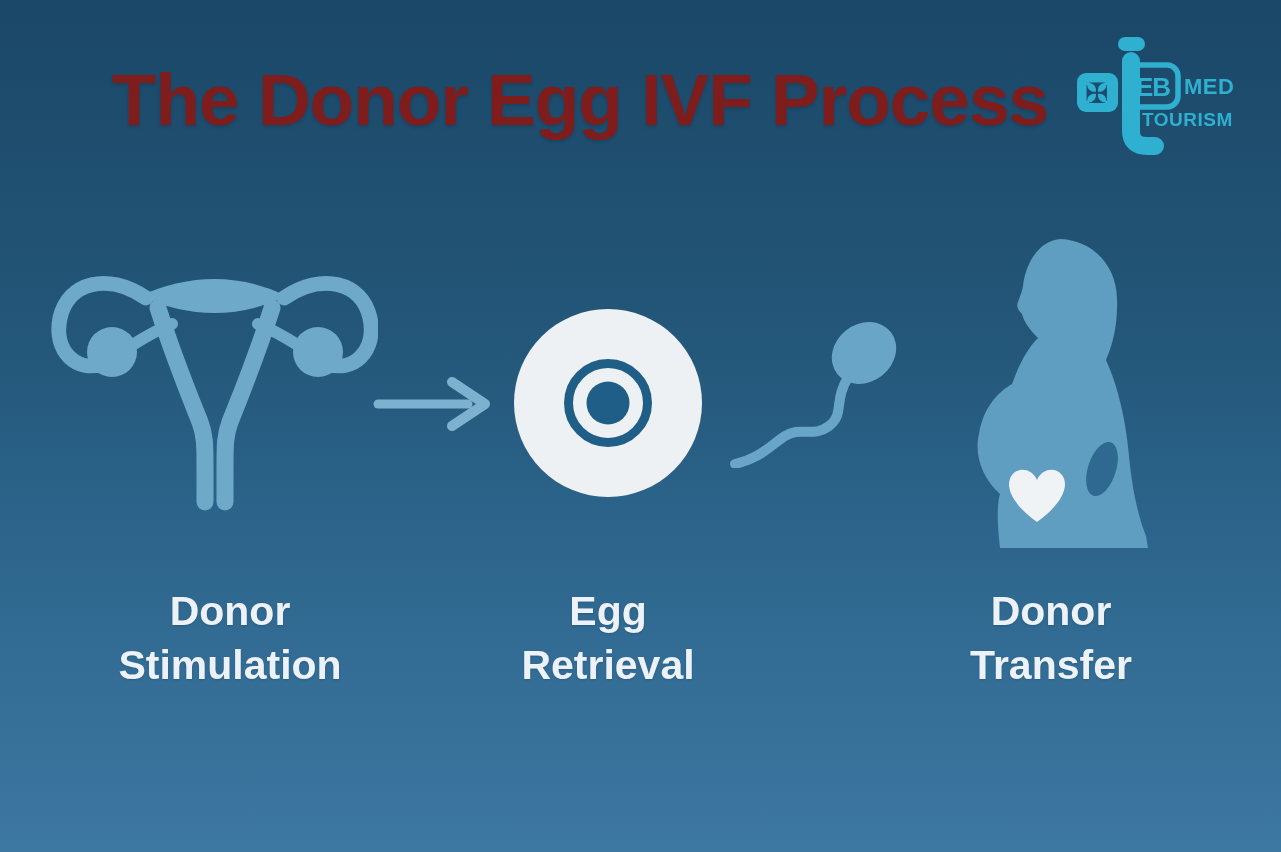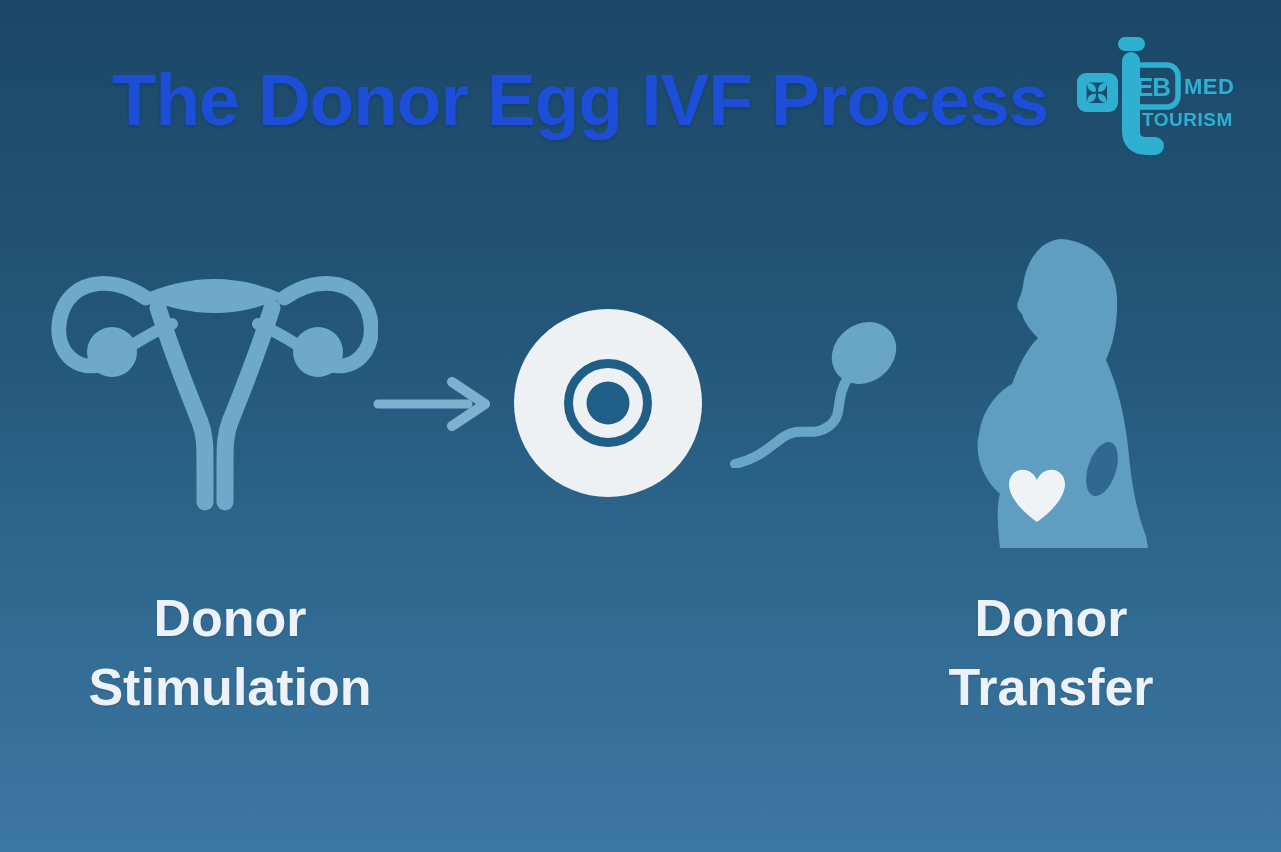--- a/index.html
+++ b/index.html
@@ -6,33 +6,33 @@
   body{
     width:1281px;height:852px;overflow:hidden;
     font-family:"Liberation Sans","DejaVu Sans",sans-serif;
     background:linear-gradient(180deg,#1b4768 0%,#235678 38%,#2c648b 62%,#3d78a2 100%);
     position:relative;
   }
   .canvas{position:absolute;inset:0;}
   .title{
     position:absolute;left:0;top:58px;width:1160px;
     text-align:center;font-size:73px;font-weight:700;letter-spacing:-1px;
-    color:#1d4ed8;text-shadow:0 2px 3px rgba(10,40,60,0.25);
+    color:#7f1d1d;text-shadow:0 2px 3px rgba(10,40,60,0.25);
     white-space:nowrap;
   }
   .logo{position:absolute;left:1070px;top:33px;width:195px;height:132px;}
   .icon-abs{position:absolute;}
   .uterus{left:48px;top:270px;}
   .arrow{left:372px;top:376px;}
   .egg{left:513px;top:308px;}
   .sperm{left:727px;top:318px;}
   .woman{left:966px;top:236px;}
   .step-label{
     position:absolute;top:584px;
-    text-align:center;font-size:52px;font-weight:700;line-height:1.32;
+    text-align:center;font-size:41px;font-weight:700;line-height:1.32;
     color:#ecf2f7;white-space:pre-line;
     text-shadow:0 1px 2px rgba(10,40,60,0.2);
   }
   .label-1{left:55px;width:350px;}
   .label-2{left:448px;width:320px;}
   .label-3{left:891px;width:320px;}
   .logo-text{font-family:"Liberation Sans","DejaVu Sans",sans-serif;font-weight:700;}
 </style>
 </head>
 <body>
@@ -107,16 +107,18 @@
              C 52,74 50,70 52,66
              C 54,60 56,56 57,50
              C 60,24 75,4 95,3 Z" fill="#5f9dc1"></path>
     <ellipse cx="136" cy="233" rx="14" ry="28" transform="rotate(18 136 233)" fill="#2f6890"></ellipse>
     <path d="M 71,286 C 46,268 38,250 46,239 C 52,231 66,232 71,244
              C 76,232 90,231 96,239 C 104,250 96,268 71,286 Z" fill="#f0f3f6"></path>
   </svg>
 
   <div class="step-label label-1">Donor
 Stimulation</div>
+  <div class="step-label label-2">Egg
+Retrieval</div>
   <div class="step-label label-3">Donor
 Transfer</div>
 
 </div>
 
 </body></html>

